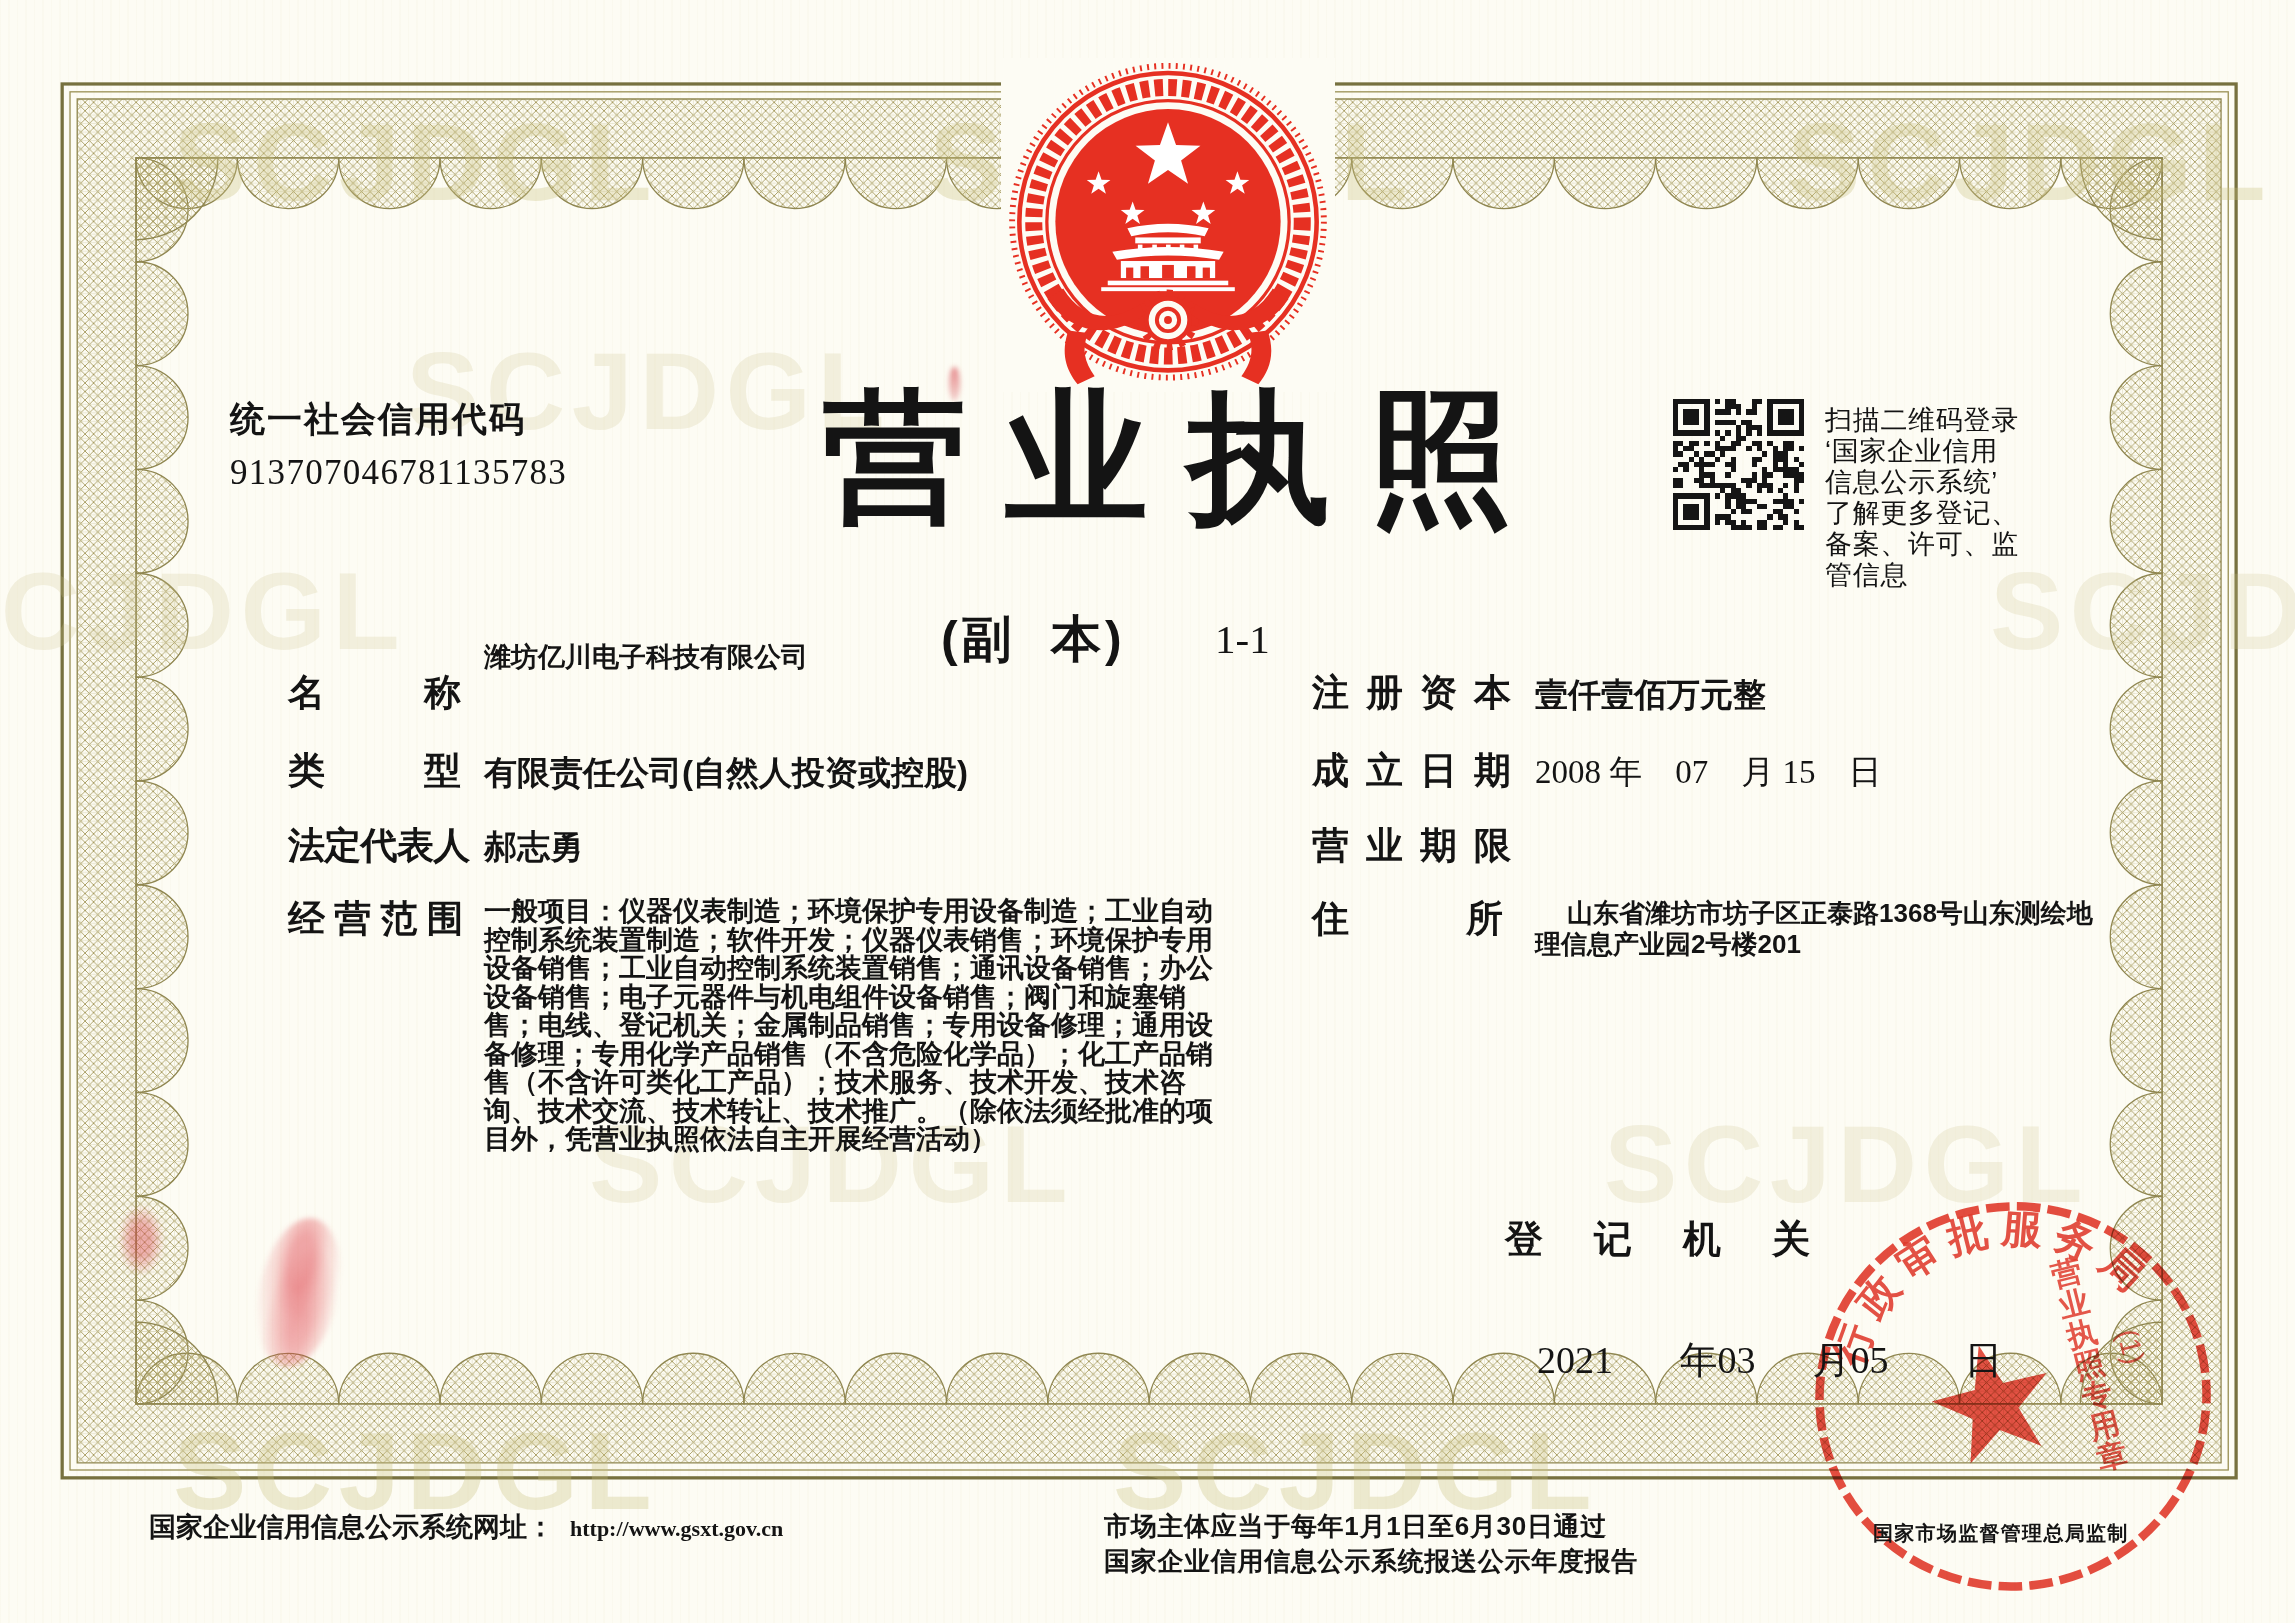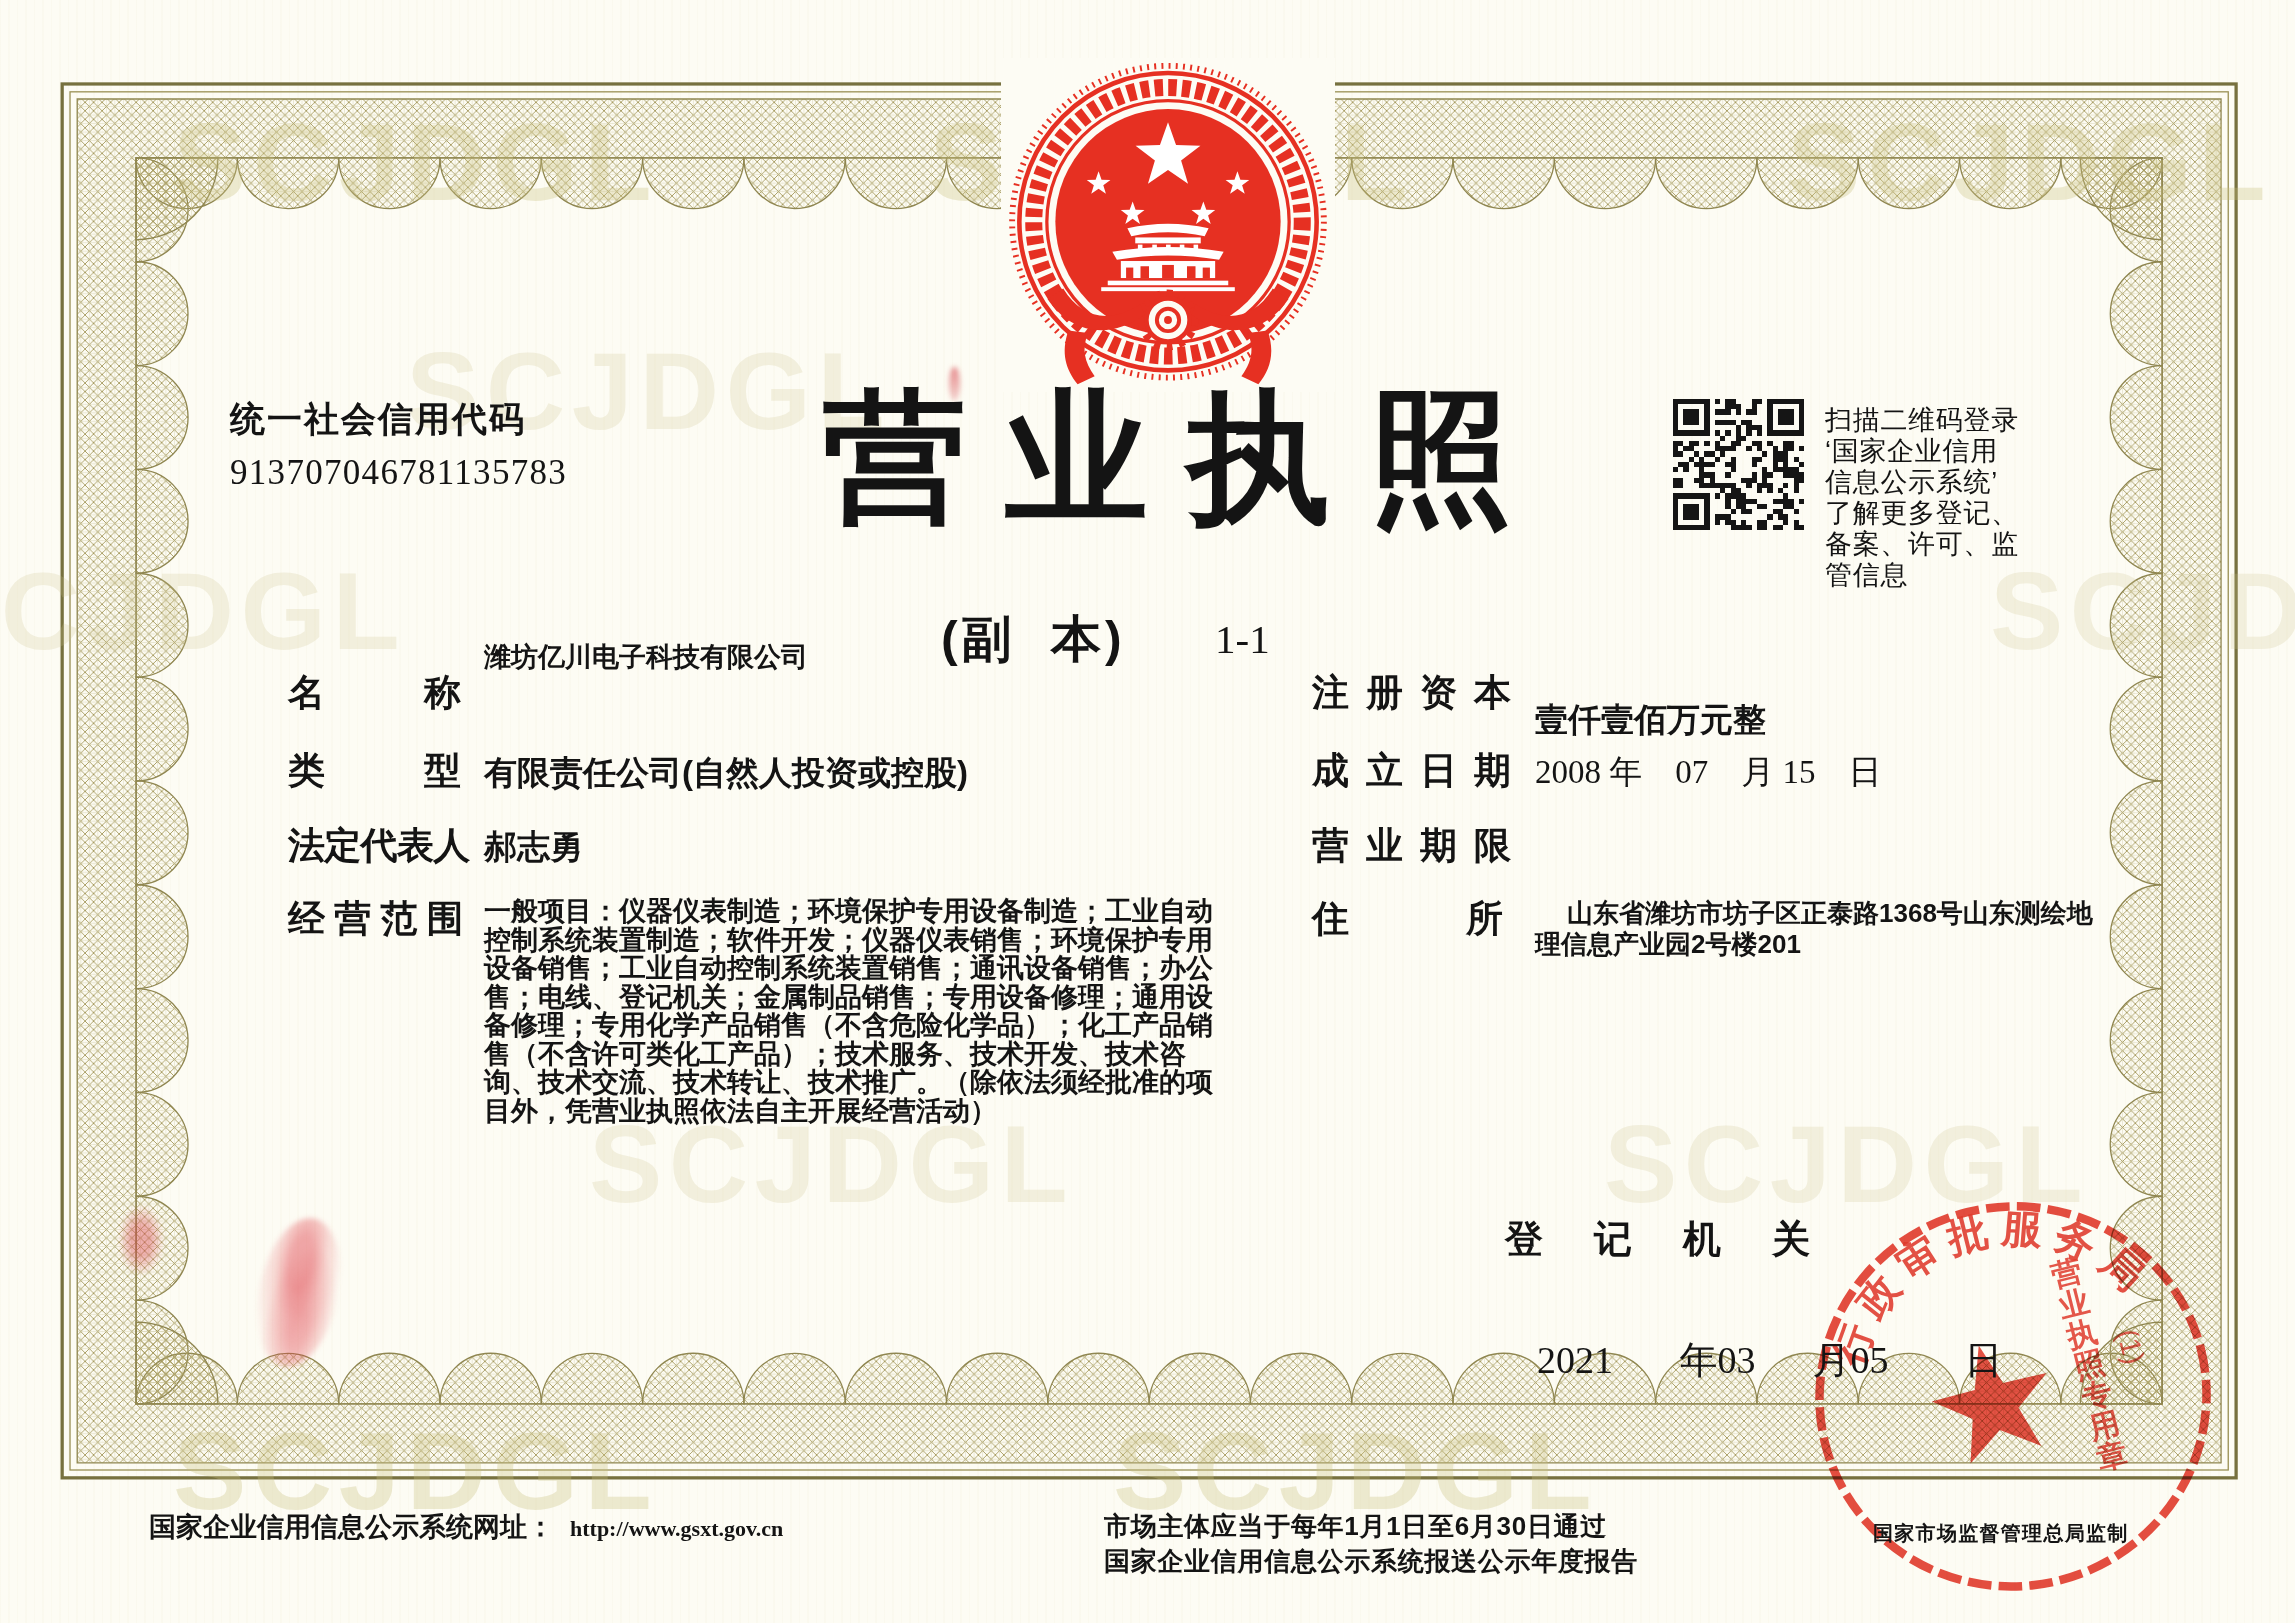--- a/index.html
+++ b/index.html
@@ -534,29 +534,30 @@
   <div class="fvalue" style="left:484px;top:751px;font-size:33px;">有限责任公司(自然人投资或控股)</div>
 
   <div class="flabel" style="left:288px;top:821px;letter-spacing:-0.7px;">法定代表人</div>
   <div class="fvalue" style="left:484px;top:825px;font-size:33px;">郝志勇</div>
 
   <div class="flabel" style="left:288px;top:894px;letter-spacing:9.2px;">经营范围</div>
   <div class="scope-block">
     <div>一般项目：仪器仪表制造；环境保护专用设备制造；工业自动</div>
     <div>控制系统装置制造；软件开发；仪器仪表销售；环境保护专用</div>
     <div>设备销售；工业自动控制系统装置销售；通讯设备销售；办公</div>
+    <div>设备销售；电子元器件与机电组件设备销售；阀门和旋塞销</div>
     <div>售；电线、登记机关；金属制品销售；专用设备修理；通用设</div>
     <div>备修理；专用化学产品销售（不含危险化学品）；化工产品销</div>
     <div>售（不含许可类化工产品）；技术服务、技术开发、技术咨</div>
     <div>询、技术交流、技术转让、技术推广。（除依法须经批准的项</div>
     <div>目外，凭营业执照依法自主开展经营活动）</div>
   </div>
 
   <div class="flabel" style="left:1312px;top:668px;letter-spacing:17px;">注册资本</div>
-  <div class="fvalue" style="left:1535px;top:698px;font-size:33px;">壹仟壹佰万元整</div>
+  <div class="fvalue" style="left:1535px;top:673px;font-size:33px;">壹仟壹佰万元整</div>
 
   <div class="flabel" style="left:1312px;top:746px;letter-spacing:17px;">成立日期</div>
   <div class="fvalue serifval" style="left:1535px;top:750px;font-size:33px;">2008 年    07    月 15    日</div>
 
   <div class="flabel" style="left:1312px;top:821px;letter-spacing:17px;">营业期限</div>
 
   <div class="flabel" style="left:1312px;top:894px;letter-spacing:117px;">住所</div>
   <div class="fvalue" style="left:1535px;top:898px;font-size:26px;line-height:31px;margin-left:32px;">山东省潍坊市坊子区正泰路1368号山东测绘地</div>
   <div class="fvalue" style="left:1535px;top:929px;font-size:26px;line-height:31px;">理信息产业园2号楼201</div>
 

